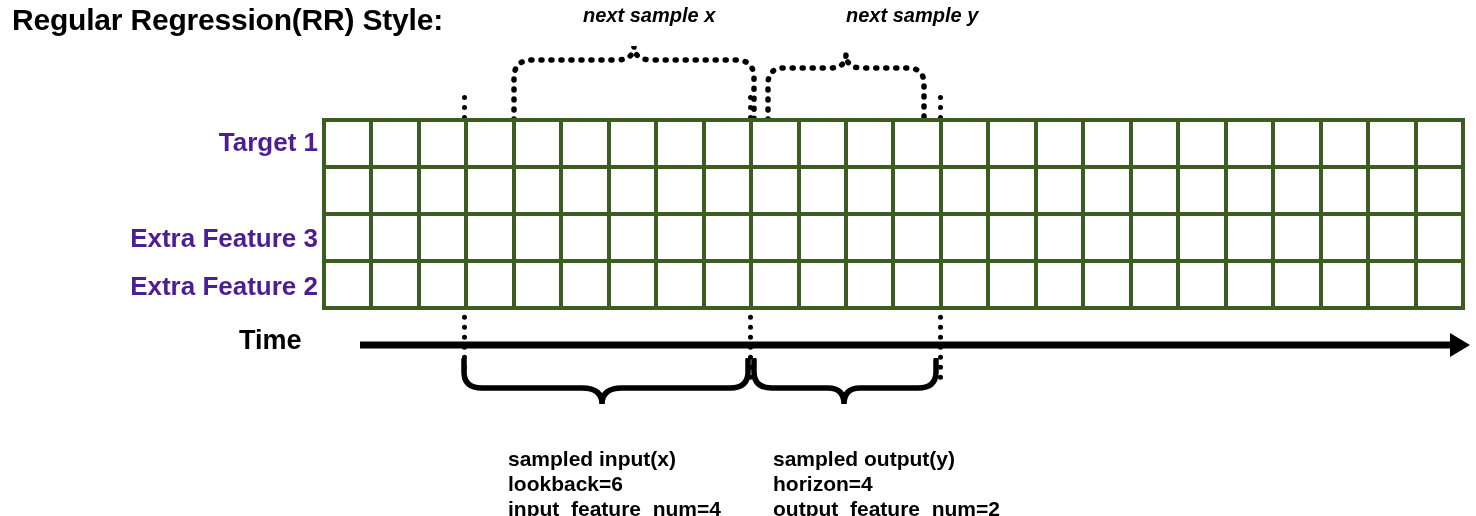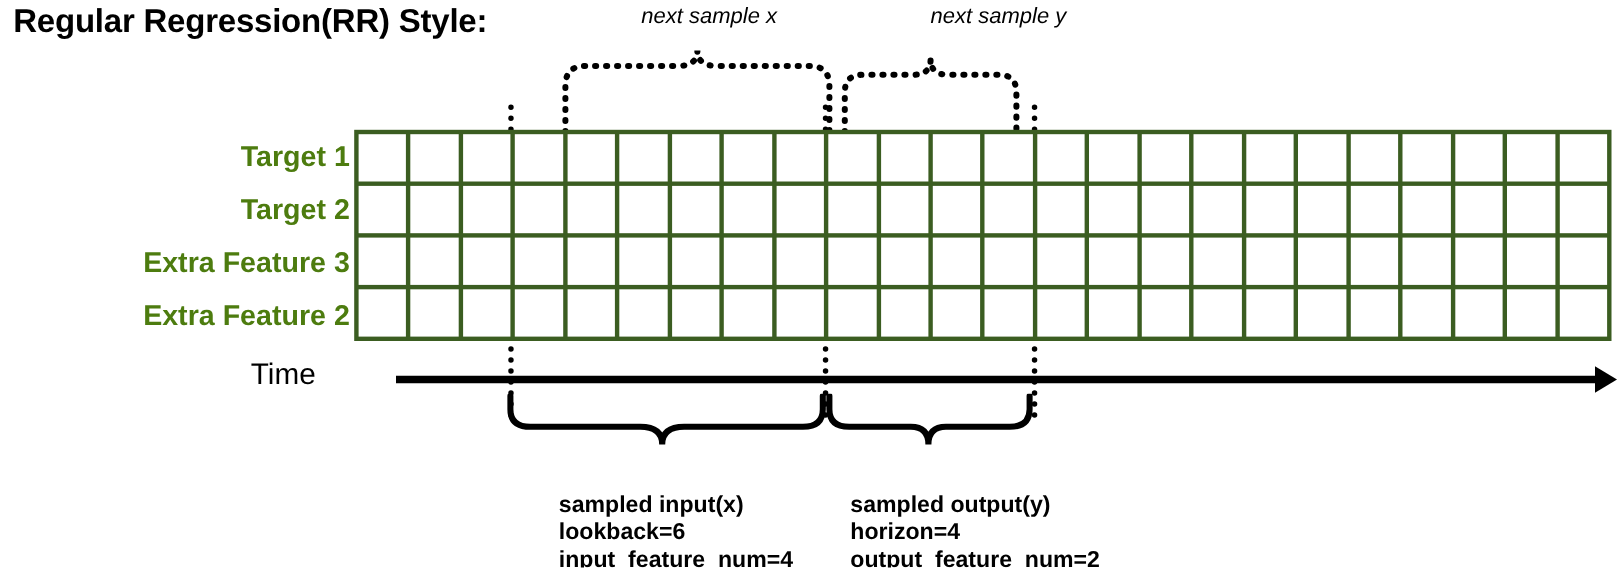--- a/index.html
+++ b/index.html
@@ -15,30 +15,30 @@
   
   #page-title{
     position:absolute;left:12px;top:3px;
     font-size:30px;font-weight:700;color:#000;
     letter-spacing:-0.2px;white-space:nowrap;
   }
 
   
   .top-ann{
     position:absolute;top:4px;
-    font-size:20px;font-style:italic;font-weight:400;color:#000;
+    font-size:20px;font-style:italic;font-weight:700;color:#000;
     white-space:nowrap;
   }
   #ann-x{left:583px;}
   #ann-y{left:818px;margin-left:28px;}
 
   
   .row-label{
     position:absolute;right:1158px;        
-    font-size:26px;font-weight:700;color:#4d7c0f;
+    font-size:26px;font-weight:700;color:#4c1d95;
     white-space:nowrap;text-align:right;
     height:48px;line-height:48px;
   }
   #row-label-0{top:118px;}
   #row-label-1{top:166px;}
   #row-label-2{top:214px;}
   #row-label-3{top:262px;}
 
   
   #grid{
@@ -55,22 +55,22 @@
   #grid .cell{background:#ffffff;}
   .c-green      {background:#6faa46;}
   .c-green-lite {background:#c5e0b3;}
   .c-gold       {background:#fcc200;}
   .c-gold-lite  {background:#fce2a0;}
   .c-blue       {background:#2e79b5;}
   .c-orange     {background:#c65511;}
 
   
   #time-label{
-    position:absolute;left:228px;top:325px;
-    font-size:27px;font-weight:400;color:#000;white-space:nowrap;
+    position:absolute;left:239px;top:325px;
+    font-size:27px;font-weight:700;color:#000;white-space:nowrap;
   }
   #time-axis{position:absolute;left:360px;top:322px;width:1110px;height:46px;}
 
   
   .vguide{
     position:absolute;width:0;
     border-left:5px dotted #000;
   }
   #vg-a{left:462px;top:95px;height:285px;}
   #vg-b{left:748px;top:95px;height:285px;}
@@ -104,21 +104,20 @@
       <path d="M34,92 L34,50 Q34,32 52,32 L136,32 Q154,32 154,18 Q154,32 172,32 L256,32 Q274,32 274,50 L274,92"></path>
       <path d="M288,92 L288,56 Q288,40 304,40 L350,40 Q366,40 366,26 Q366,40 382,40 L428,40 Q444,40 444,56 L444,92"></path>
     </g>
   </svg>
 
   <div class="vguide" id="vg-a"></div>
   <div class="vguide" id="vg-b"></div>
   <div class="vguide" id="vg-c"></div>
 
   <div class="row-label" id="row-label-0">Target 1</div>
-  <div class="row-label" id="row-label-1">Target 2</div>
   <div class="row-label" id="row-label-2">Extra Feature 3</div>
   <div class="row-label" id="row-label-3">Extra Feature 2</div>
 
   <div id="grid">
       <div class="cell "></div>
       <div class="cell "></div>
       <div class="cell "></div>
       <div class="cell c-green"></div>
       <div class="cell c-green"></div>
       <div class="cell c-green"></div>

